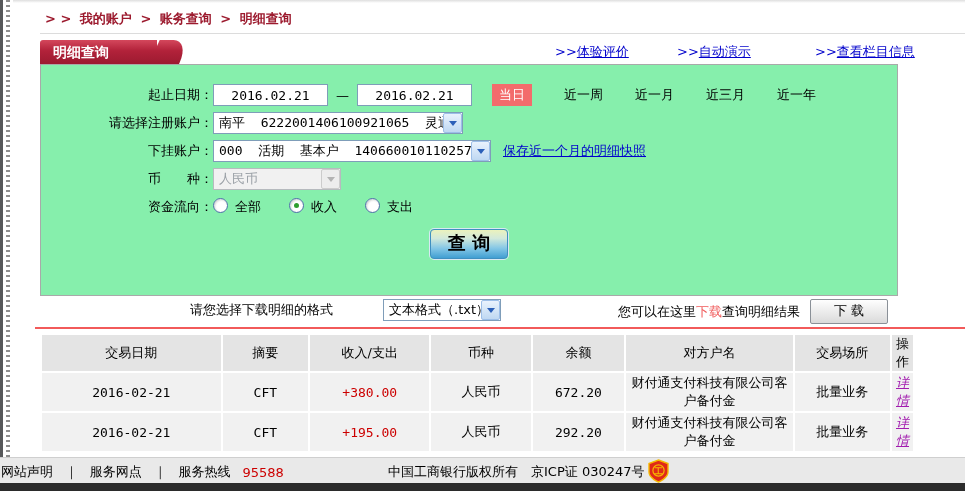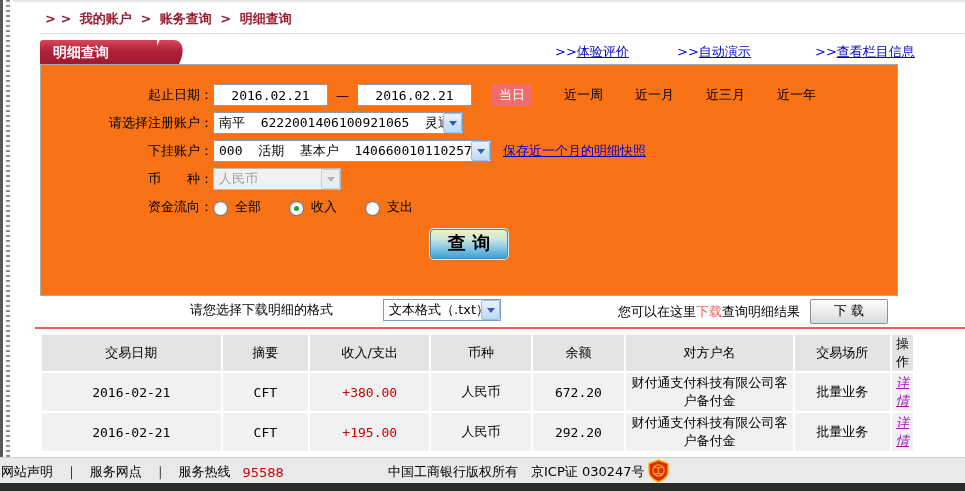--- a/index.html
+++ b/index.html
@@ -29,21 +29,21 @@
          background:linear-gradient(180deg,#d4475c 0%,#b2223a 45%,#9c1a30 100%);
          border-top-left-radius:3px; color:#fff; font-weight:bold; font-size:14px;
          line-height:24px; padding-left:13px; }
   .tab::after { content:""; position:absolute; right:-22px; top:0; width:30px; height:24px;
          background:linear-gradient(180deg,#d4475c 0%,#b2223a 45%,#9c1a30 100%);
          transform:skewX(-24deg); transform-origin:bottom left;
          border-top-right-radius:16px 22px; z-index:-1; }
 
   
   .panel { position:absolute; left:40px; top:64px; width:858px; height:232px;
-           background:#f97316; border:1px solid #a9a9a9; box-sizing:border-box; padding-top:13px; }
+           background:#86efac; border:1px solid #a9a9a9; box-sizing:border-box; padding-top:13px; }
   .form-row { display:flex; align-items:center; height:22px; margin:6px 0; }
   .form-label { width:172px; text-align:right; flex-shrink:0; white-space:pre; }
   .mono { font-family:"DejaVu Sans Mono",monospace; }
 
   .date-input { width:113px; height:20px; border:1px solid #7f9db9; background:#fff;
                 text-align:center; font-size:13px; font-family:"DejaVu Sans Mono",monospace; padding:0; }
   .date-sep { margin:0 8px; }
   .quick-ranges { display:flex; align-items:center; margin-left:20px; gap:32px; }
   .qr-active { background:#f36c6c; color:#fff; padding:2px 7px; }
 
@@ -54,21 +54,21 @@
                background:linear-gradient(180deg,#e9f2fd,#bfd8f2); border:1px solid #9cbee8;
                border-radius:2px; display:flex; align-items:center; justify-content:center; }
   .arrow-box::after { content:""; border:4px solid transparent; border-top:5px solid #2b5fb8; margin-top:5px; }
   .select.disabled { border-color:#b6babe; background:#f1f1f1; color:#9aa0a6; cursor:default; }
   .select.disabled .arrow-box { background:#ededed; border-color:#cccccc; }
   .select.disabled .arrow-box::after { border-top-color:#b3b3b3; }
 
   .snapshot-link { margin-left:12px; color:#0000cc; text-decoration:underline; cursor:pointer; }
 
   .radio-group { display:flex; align-items:center; gap:28px; }
-  .radio-opt { display:flex; align-items:flex-end; gap:7px; cursor:pointer; }
+  .radio-opt { display:flex; align-items:flex-start; gap:7px; cursor:pointer; }
   .radio { width:13px; height:13px; border:1px solid #4a6fa5; border-radius:50%; background:#fff;
            position:relative; box-shadow:inset 1px 1px 2px rgba(0,0,0,.18); flex-shrink:0; }
   .radio.checked::after { content:""; position:absolute; left:3.5px; top:3.5px; width:5px; height:5px;
            border-radius:50%; background:#2f9e2f; }
 
   .query-btn { position:absolute; left:50%; transform:translateX(-50%); top:164px;
            width:76px; height:28px; border:1px solid #3f8fc0; border-radius:4px;
            background:linear-gradient(180deg,#ebf2bd 0%,#d2e9db 30%,#85c7e6 65%,#419fd2 100%);
            font-size:18px; font-weight:bold; text-align:center; line-height:26px;
            box-shadow:0 0 0 1px #d8e9f3; cursor:pointer; }

